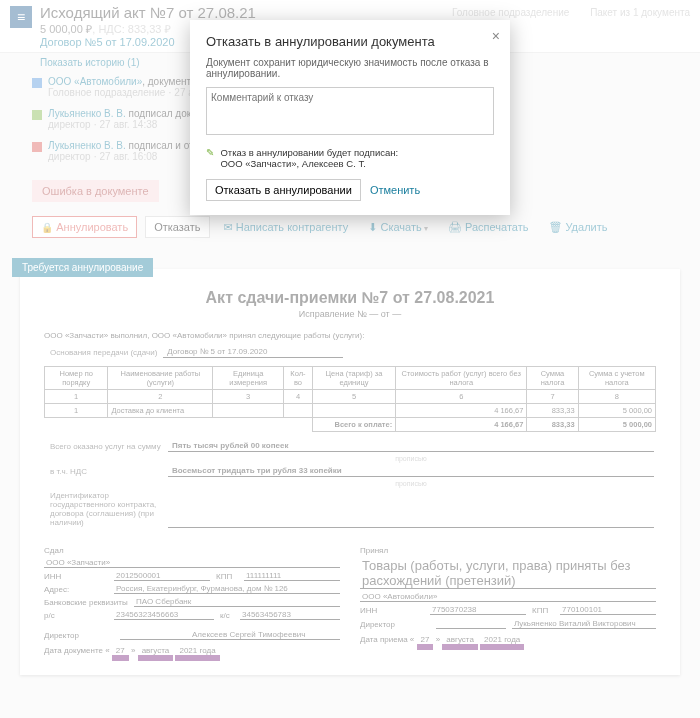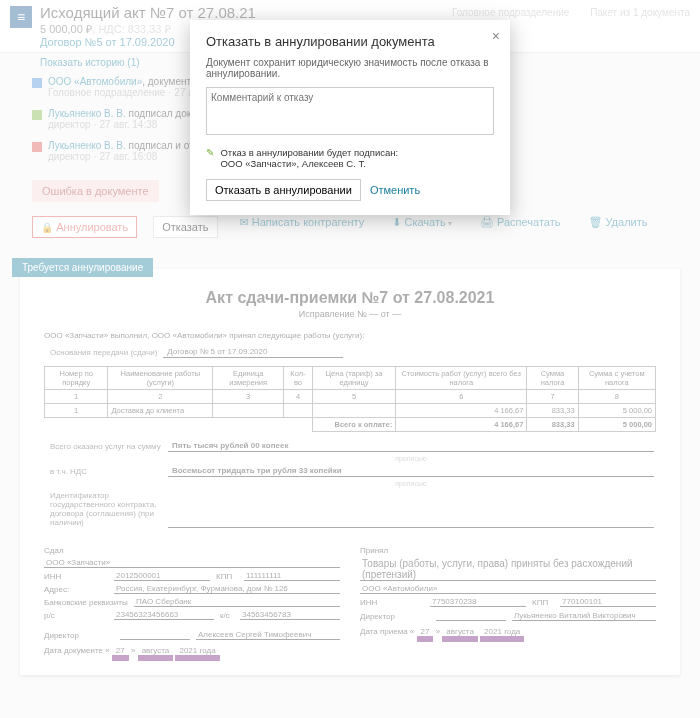--- a/index.html
+++ b/index.html
@@ -16,21 +16,21 @@
   .history{padding:4px 40px;color:#1a7e9e;font-size:10px}
   .timeline{padding:4px 32px}
   .tl-item{display:flex;align-items:flex-start;margin-bottom:10px;font-size:10px}
   .tl-ico{width:10px;height:10px;margin-right:6px;margin-top:2px;flex-shrink:0}
   .tl-ico.blue{background:#4a90d9}
   .tl-ico.green{background:#7cb342}
   .tl-ico.red{background:#d9534f}
   .tl-body .actor{color:#1a7e9e}
   .tl-body .sub{color:#aaa}
   .err-badge{display:inline-block;background:#f8d7da;color:#a94442;padding:5px 10px;margin:4px 32px 8px;font-size:11px}
-  .actions{padding:6px 32px 12px;display:flex;gap:16px;font-size:11px}
+  .actions{padding:6px 32px 12px;display:flex;gap:8px;align-items:center;font-size:11px}
   .btn{padding:4px 8px;border:1px solid #ccc;background:#fff;cursor:pointer;font-size:11px}
   .btn.annul{color:#d9534f;border-color:#d9534f}
   .btn.annul::before{content:"🔒 ";font-size:10px}
   .link{color:#1a7e9e;cursor:pointer;padding:0 6px}
   .link.down::after{content:" ▾";font-size:8px;color:#888}
   .doc-wrap{padding:0 20px}
   .ribbon{display:inline-block;background:#1a7e9e;color:#fff;padding:4px 10px;font-size:10px;position:relative;top:8px;left:-8px}
   .doc{background:#fff;padding:20px 24px;font-size:9px;color:#333;box-shadow:0 1px 3px rgba(0,0,0,.2)}
   .doc h2{text-align:center;font-size:16px;margin-bottom:2px}
   .doc .sub{text-align:center;font-size:9px;margin-bottom:12px}
@@ -219,28 +219,28 @@
           </div>
         <div class="fld">
             <span class="k">р/с</span>
             <span class="v">23456323456663</span>
             <span class="k" style="width:20px;margin-left:6px">к/с</span>
             <span class="v">34563456783</span>
           </div>
         <div class="fld" style="margin-top:10px">
             <span class="k">Директор</span>
             <span class="v2"></span>
-            <span class="v" style="margin-left:6px">Алексеев Сергей Тимофеевич</span>
+            <span class="v" style="">Алексеев Сергей Тимофеевич</span>
           </div>
         <div class="date-line"><span>Дата документе</span> « <span class="u">27</span> » <span class="u">августа</span> <span class="u">2021 года</span></div>
       </div>
       <div class="sig-col">
         <div style="font-weight:400">Принял</div>
         <div class="fld">
-            <span class="v" style="font-size:10px">Товары (работы, услуги, права) приняты без расхождений (претензий)</span>
+            <span class="v" style="font-size:13px">Товары (работы, услуги, права) приняты без расхождений (претензий)</span>
           </div>
         <div class="fld">
             <span class="v">ООО «Автомобили»</span>
           </div>
         <div class="fld">
             <span class="k">ИНН</span>
             <span class="v">7750370238</span>
             <span class="k" style="width:28px;margin-left:6px">КПП</span>
             <span class="v">770100101</span>
           </div>

